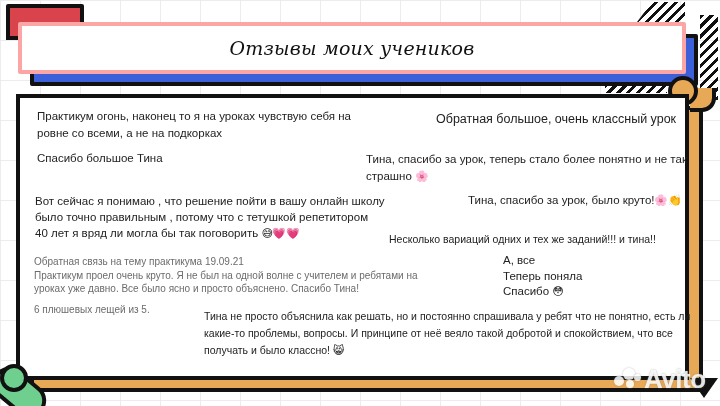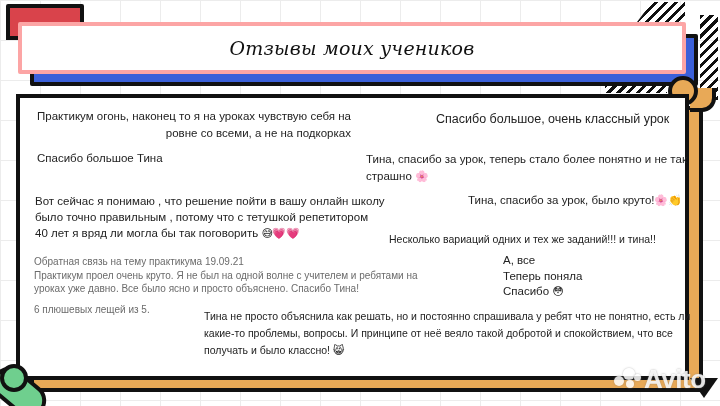--- a/index.html
+++ b/index.html
@@ -70,21 +70,21 @@
 <div class="abs main-shadow"></div>
 <div class="abs orange-dot-tail"></div>
 <div class="abs orange-dot"></div>
 
 <div class="abs main-box"></div>
 
 <div class="abs green-pill"></div>
 <div class="abs green-dot"></div>
 <div class="abs tri"></div>
 
-<div class="rv" style="left:37px; top:108px;text-align:right;">
+<div class="rv" style="left:37px; top:108px;">
   <div>Практикум огонь, наконец то я на уроках чувствую себя на</div>
   <div>ровне со всеми, а не на подкорках</div>
 </div>
 
 <div class="rv" style="left:37px; top:150px;">
   <div>Спасибо большое Тина</div>
 </div>
 
 <div class="rv" style="left:35px; top:193px; line-height:16px;">
   <div>Вот сейчас я понимаю , что решение пойти в вашу онлайн школу</div>
@@ -93,21 +93,21 @@
 </div>
 
 <div class="rv light" style="left:34px; top:255px;">
   <div>Обратная связь на тему практикума 19.09.21</div>
   <div>Практикум проел очень круто. Я не был на одной волне с учителем и ребятами на</div>
   <div>уроках уже давно. Все было ясно и просто объяснено. Спасибо Тина!</div>
   <div style="margin-top:7px;">6 плюшевых лещей из 5.</div>
 </div>
 
 <div class="rv big" style="left:436px; top:111px;">
-  <div>Спасибо большое, очень классный урок</div>
+  <div>Обратная большое, очень классный урок</div>
 </div>
 
 <div class="rv" style="left:366px; top:151px;">
   <div>Тина, спасибо за урок, теперь стало более понятно и не так</div>
   <div><span>страшно</span> <span class="emoji">🌸</span></div>
 </div>
 
 <div class="rv" style="left:468px; top:192px;">
   <span>Тина, спасибо за урок, было круто!</span><span class="emoji">🌸👏</span>
 </div>

